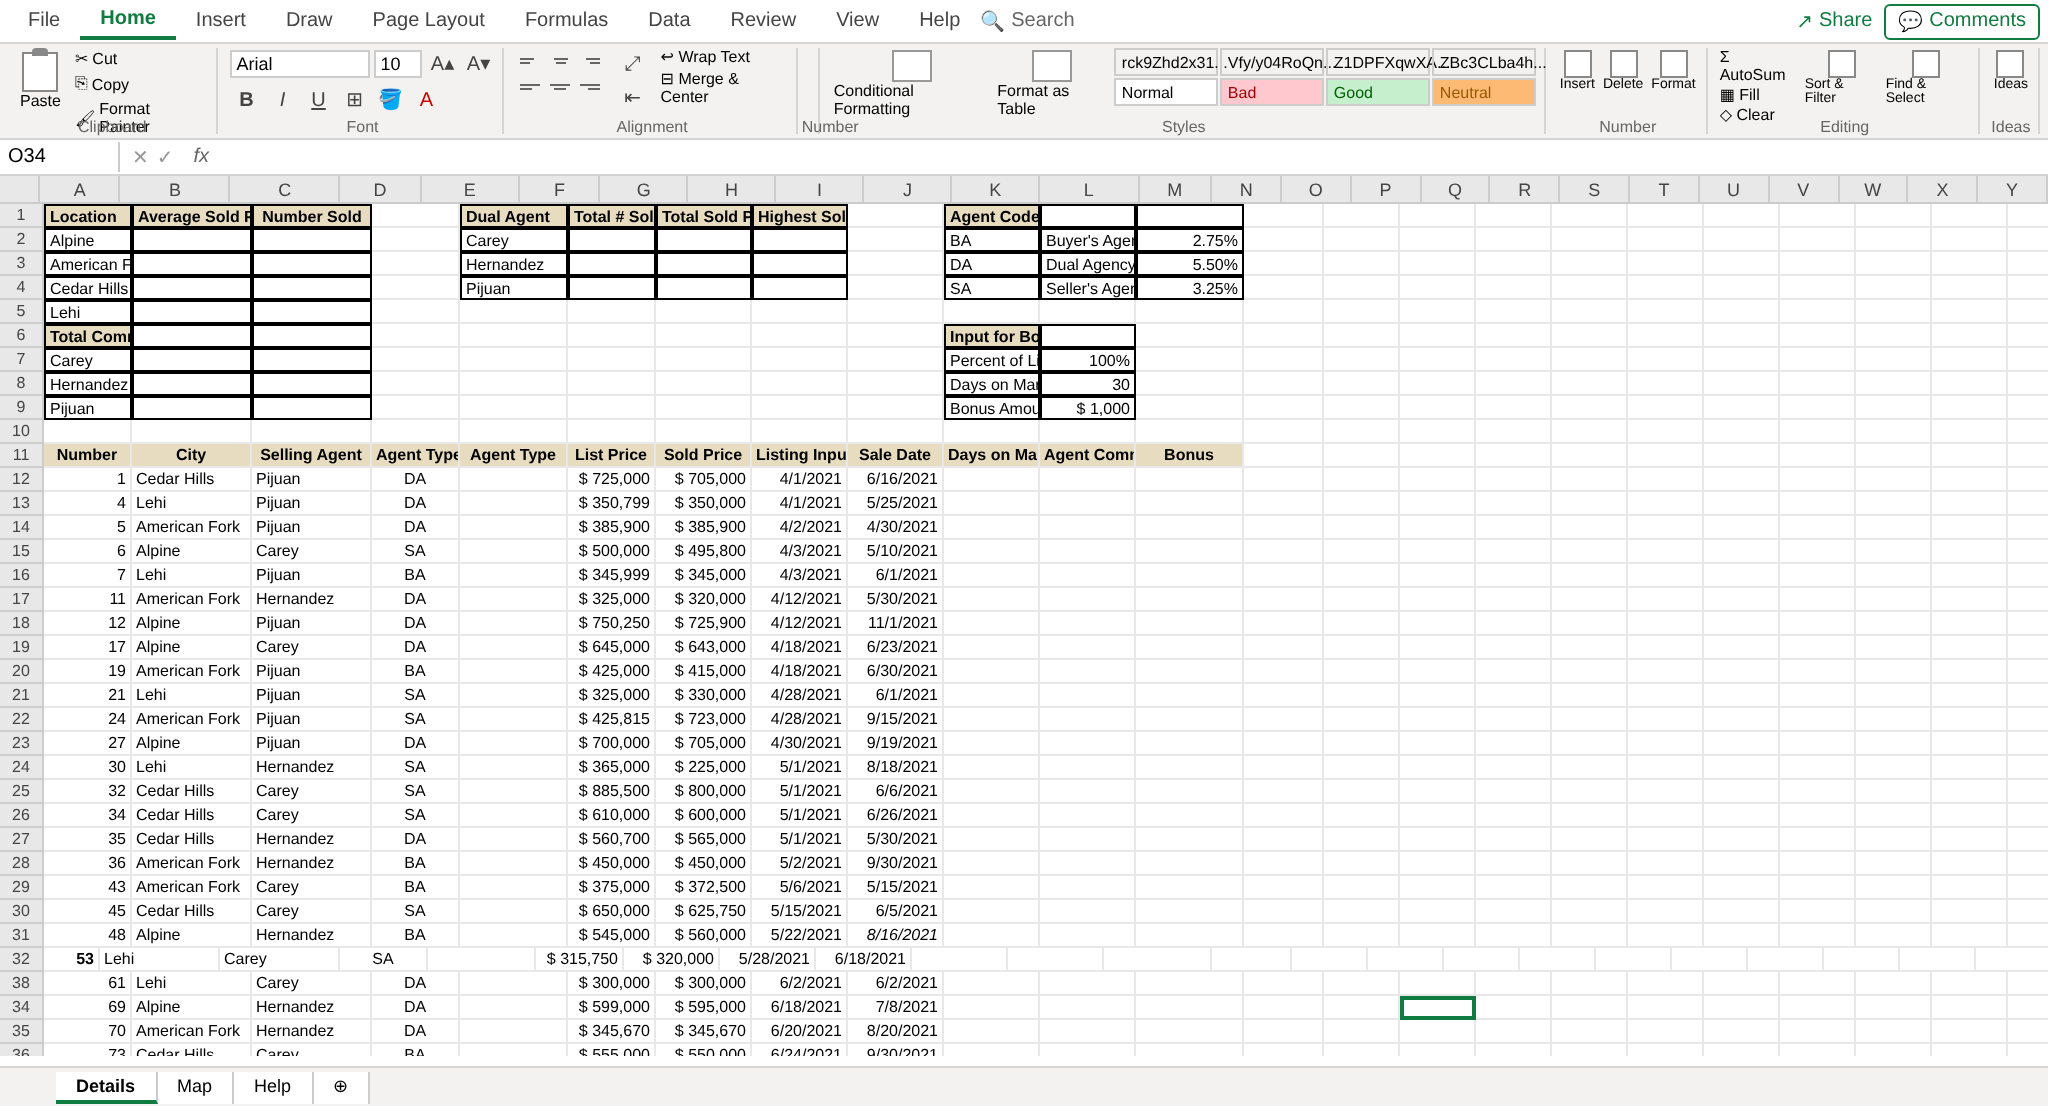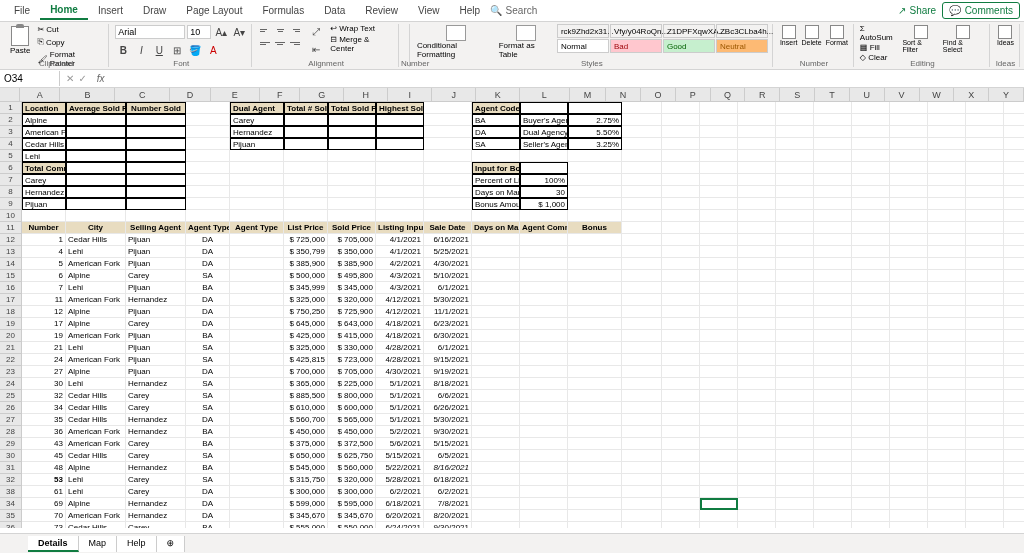--- a/index.html
+++ b/index.html
@@ -1108,21 +1108,21 @@
           <div class="cell " style="width: 38px;"></div>
           <div class="cell " style="width: 38px;"></div>
           <div class="cell " style="width: 38px;"></div>
           <div class="cell " style="width: 38px;"></div>
           <div class="cell " style="width: 38px;"></div>
           <div class="cell " style="width: 38px;"></div>
           <div class="cell " style="width: 38px;"></div>
           <div class="cell " style="width: 38px;"></div>
         </div>
         <div class="srow">
-          <div class="cell rt" style="width: 44px; font-weight: bold;">53</div>
+          <div class="cell rt" style="width: 28px; font-weight: bold;">53</div>
           <div class="cell " style="width: 60px;">Lehi</div>
           <div class="cell " style="width: 60px;">Carey</div>
           <div class="cell ct" style="width: 44px;">SA</div>
           <div class="cell " style="width: 54px;"></div>
           <div class="cell rt" style="width: 44px;">$    315,750</div>
           <div class="cell rt" style="width: 48px;">$    320,000</div>
           <div class="cell rt" style="width: 48px;">5/28/2021</div>
           <div class="cell rt" style="width: 48px;">6/18/2021</div>
           <div class="cell " style="width: 48px;"></div>
           <div class="cell " style="width: 48px;"></div>

